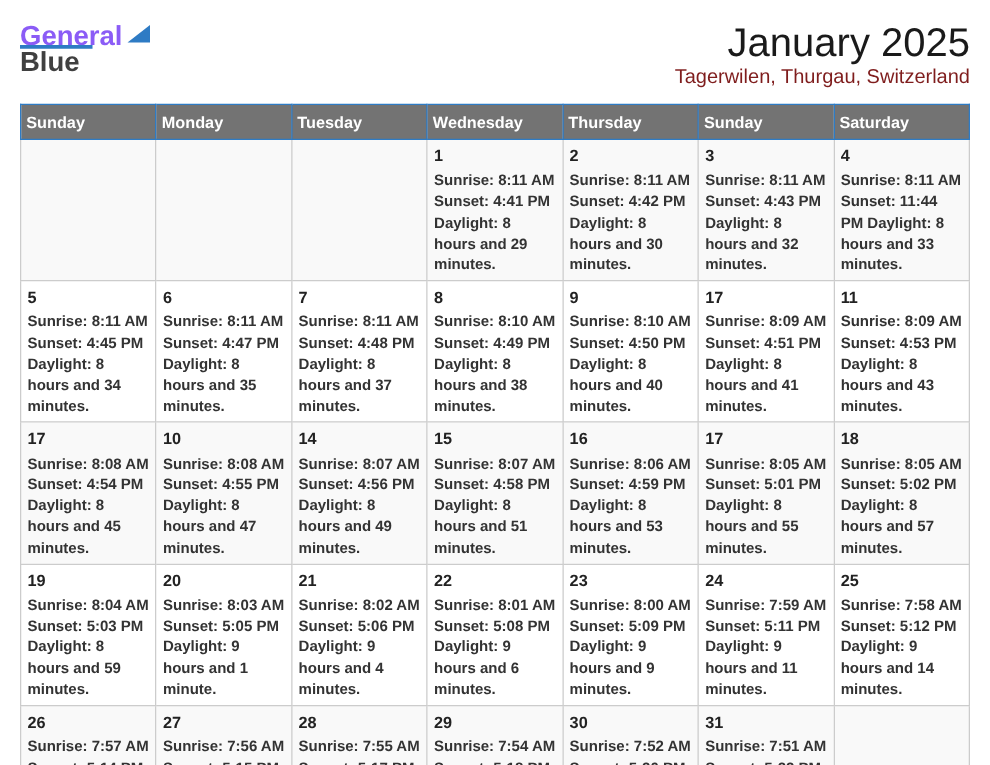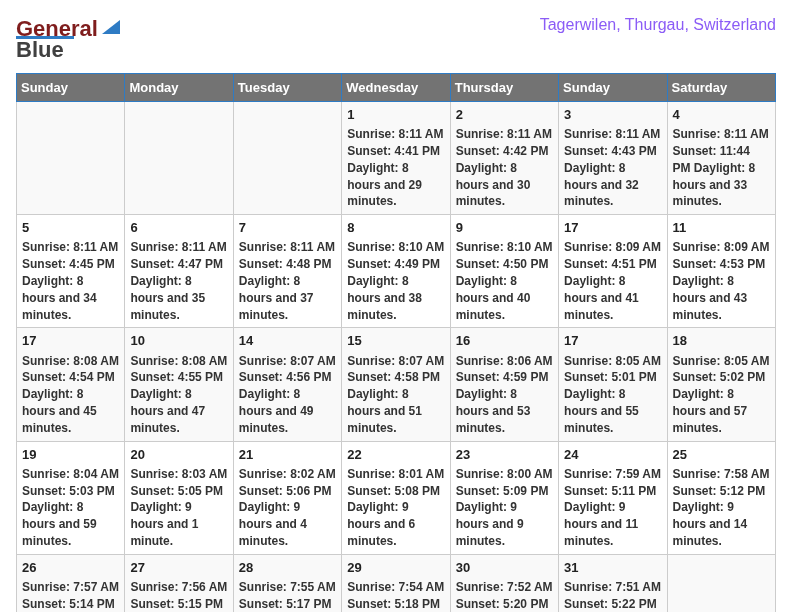--- a/index.html
+++ b/index.html
@@ -33,21 +33,21 @@
     .title-block {
       text-align: right;
     }
     .title-block h1 {
       font-size: 32px;
       color: #1a1a1a;
       font-weight: normal;
     }
     .title-block h2 {
       font-size: 16px;
-      color: #8b5cf6;
+      color: #7f1d1d;
       font-weight: normal;
     }
     table {
       width: 100%;
       border-collapse: collapse;
       font-size: 11px;
     }
     thead tr {
       background: #737373;
       color: #fff;
@@ -88,34 +88,35 @@
       font-weight: bold;
     }
   </style>
 </head>
 <body>
 
 <div class="header">
   <div class="logo">
     <div style="display:flex; align-items:flex-end; gap:0;">
       <span class="logo-text">
-        <span style="color:#7f1d1d;">General</span>
+        <span style="color:#8b5cf6;">General</span>
       </span>
       <svg width="22" height="22" viewBox="0 0 22 22" style="margin-left:2px; margin-bottom:2px;">
         <polygon points="2,18 20,4 20,18" fill="#2e7bc4"></polygon>
       </svg>
     </div>
     <div style="display:flex; align-items:center; gap:0; margin-top:-4px;">
       <div style="width:58px; height:3px; background:#2e7bc4;"></div>
     </div>
     <span class="logo-text" style="margin-top:0px;">
       <span style="color:#404040;">Blue</span>
     </span>
   </div>
   <div class="title-block">
+    <h1>January 2025</h1>
     <h2>Tagerwilen, Thurgau, Switzerland</h2>
   </div>
 </div>
 
 <table>
   <thead>
     <tr>
     <th>Sunday</th>
         <th>Monday</th>
         <th>Tuesday</th>

